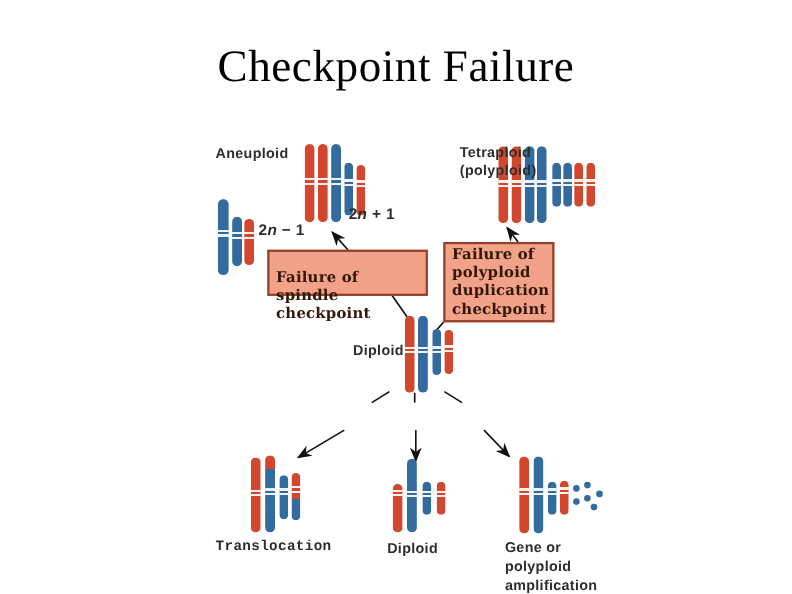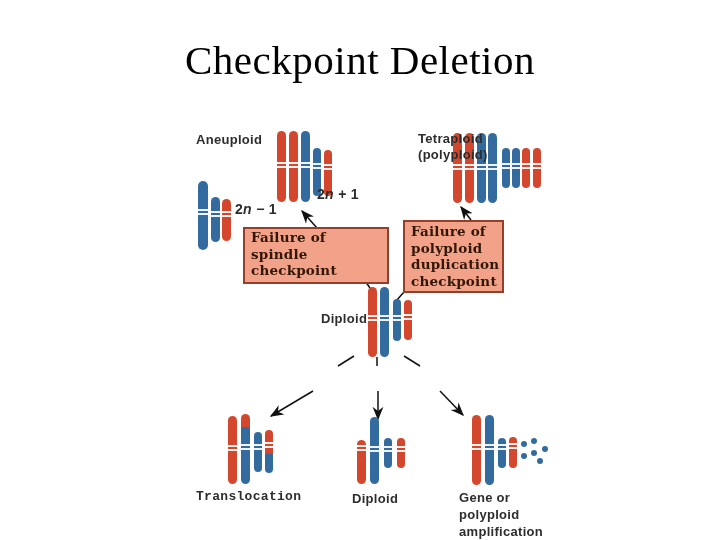--- a/index.html
+++ b/index.html
@@ -23,30 +23,30 @@
     letter-spacing:0.3px;line-height:16px;white-space:nowrap;
   }
   .fig-label i{font-style:italic;font-weight:600;}
   .nlabel{font-size:14px;text-align:right;}
   .checkpoint-box{
     position:absolute;z-index:3;background:#f1a288;border:2px solid #943f2b;
     color:#321708;font-family:"DejaVu Serif", serif;font-weight:600;
     font-size:13.5px;line-height:16.5px;letter-spacing:0.2px;
     box-sizing:border-box;
   }
-  .box-spindle{left:243px;top:227px;width:146px;height:57px;padding:0 6px;}
+  .box-spindle{left:243px;top:227px;width:146px;height:42px;padding:15px 6px;}
   .box-centrosome{left:403px;top:220px;width:101px;height:73px;padding:1px 6px;}
   .box-dna{left:241px;top:366px;width:283px;height:26px;text-align:center;white-space:nowrap;padding:2px 0;}
 </style>
 </head>
 <body>
 
 <div class="slide">
 
-  <div class="slide-title">Checkpoint Deletion</div>
+  <div class="slide-title">Checkpoint Failure</div>
 
   <div class="figure">
 
     <svg class="arrow-layer" width="720" height="540" viewBox="0 0 720 540" xmlns="http://www.w3.org/2000/svg">
       <defs>
         <marker id="ah" viewBox="0 0 10 8" refX="9" refY="4" markerWidth="9" markerHeight="8" orient="auto">
           <path d="M0,0 L10,4 L0,8 L3,4 Z" fill="#111"></path>
         </marker>
       </defs>
 

